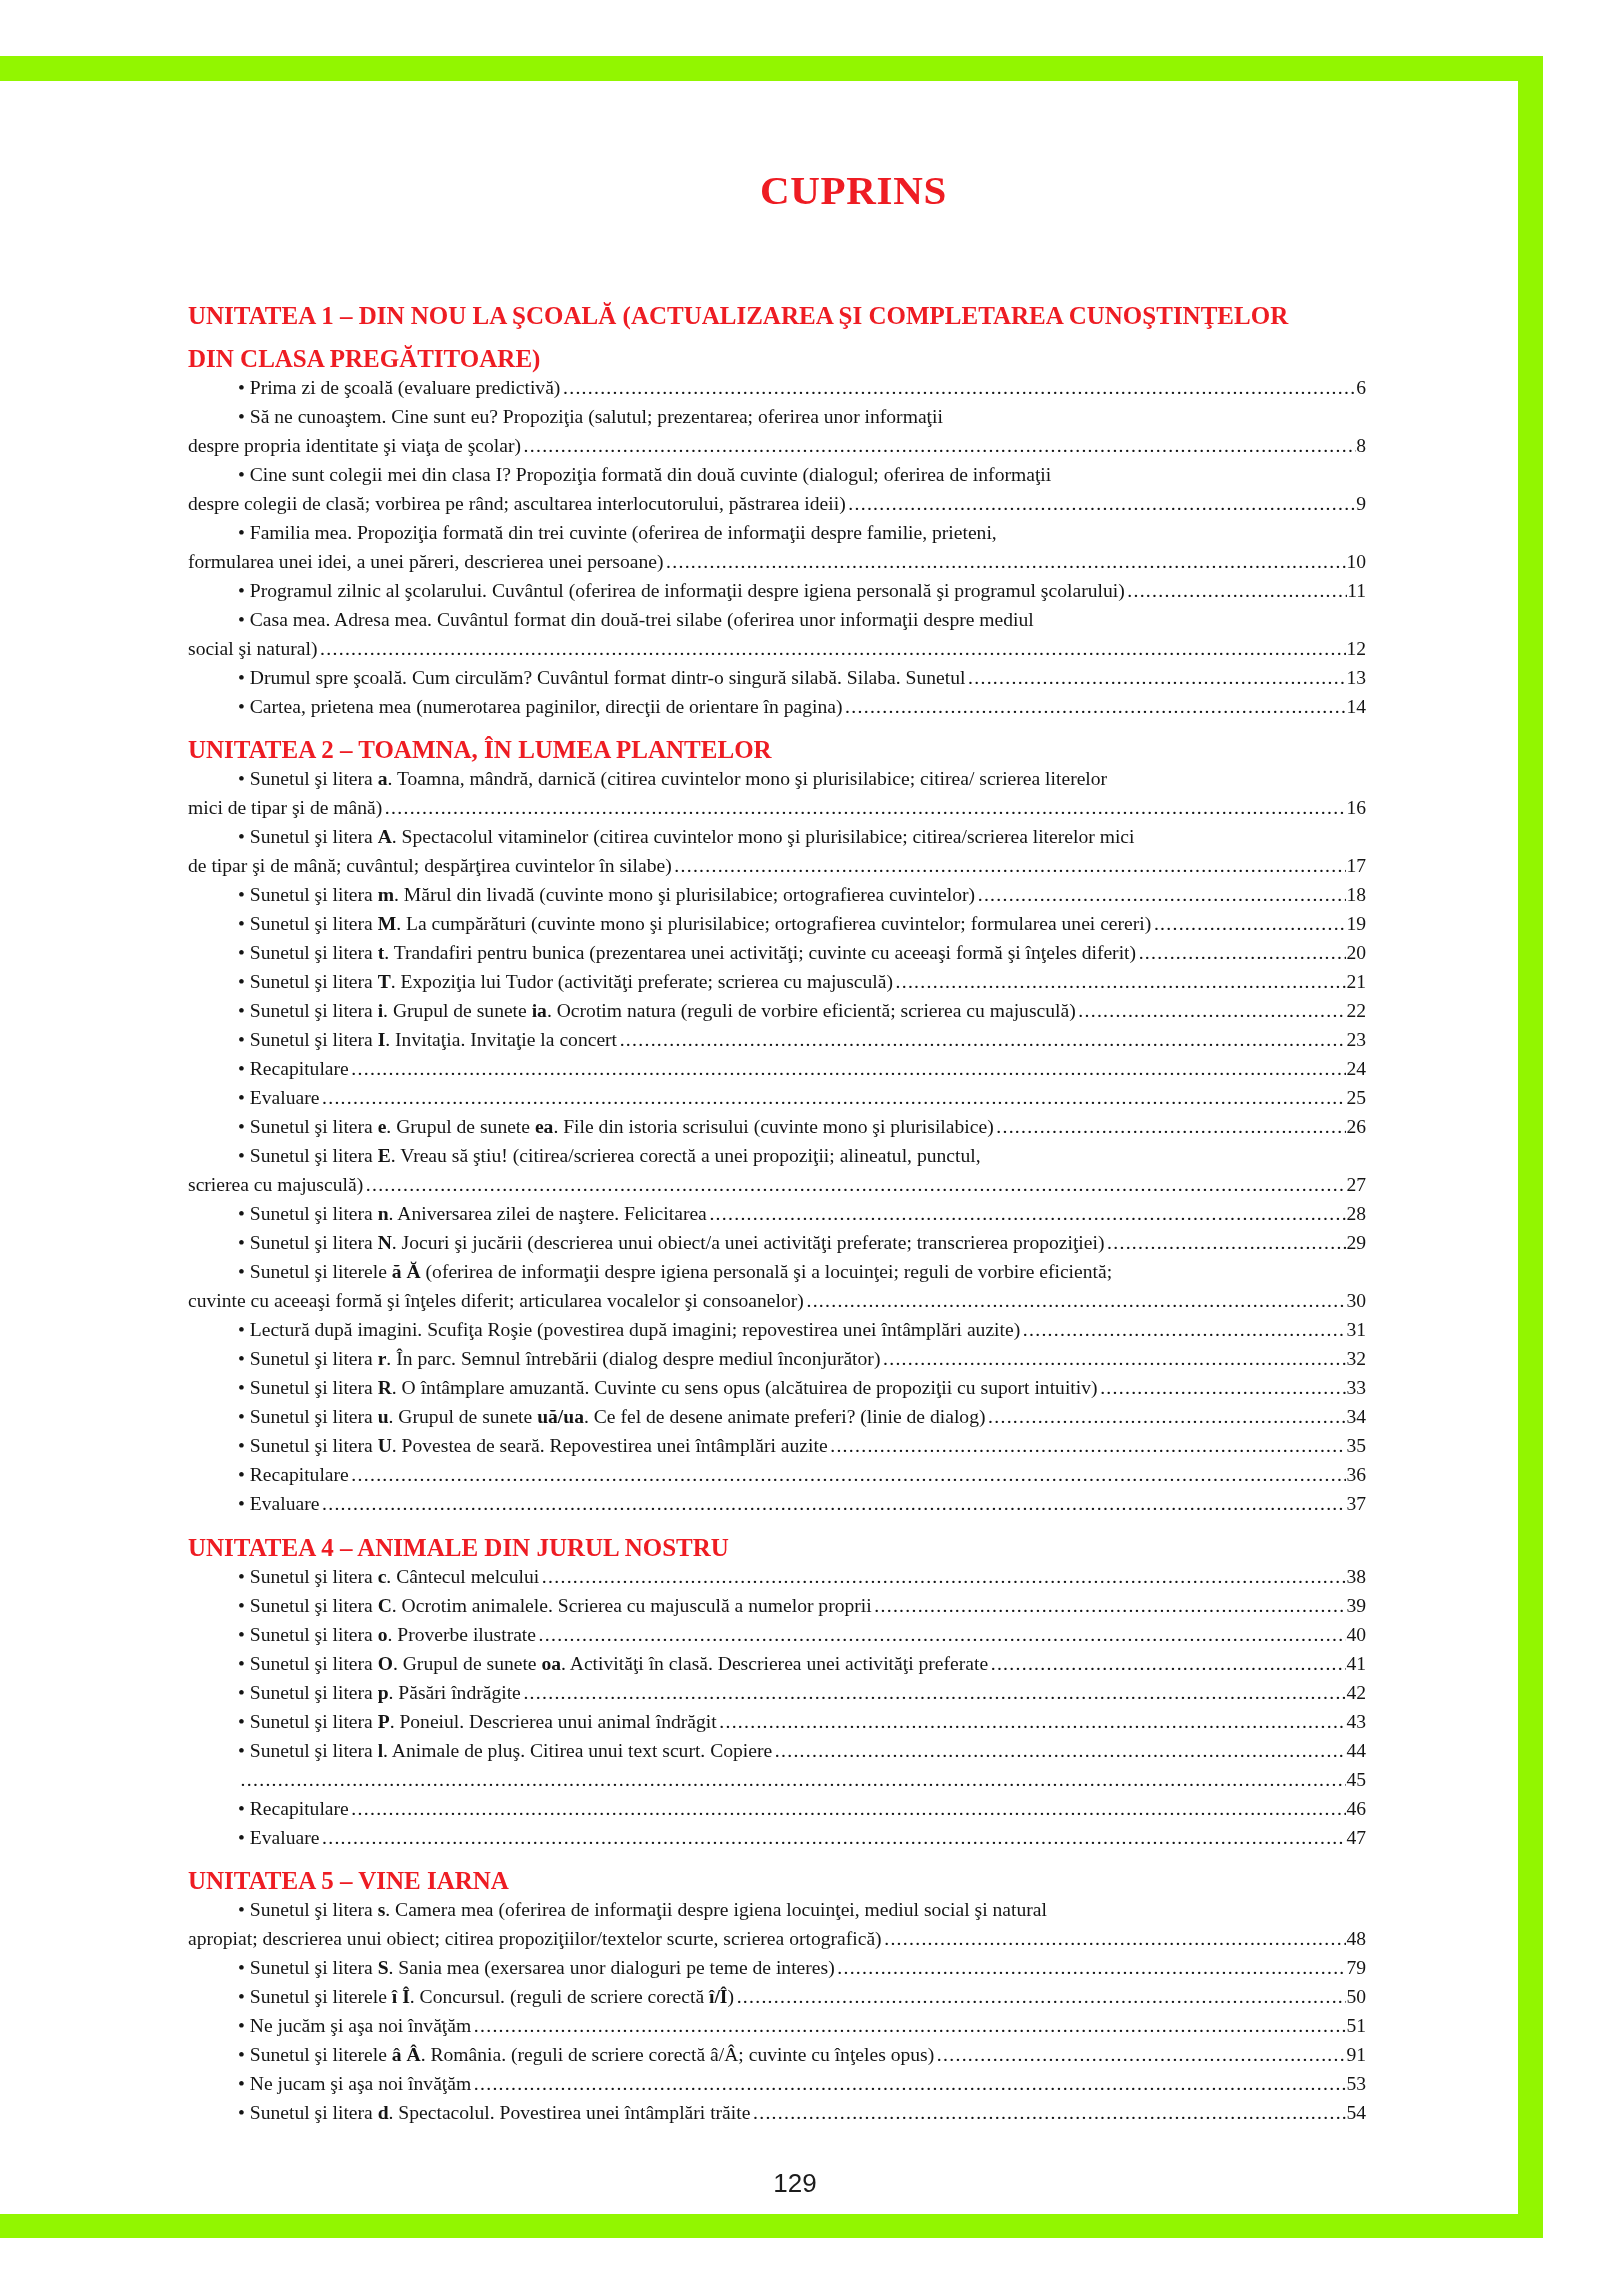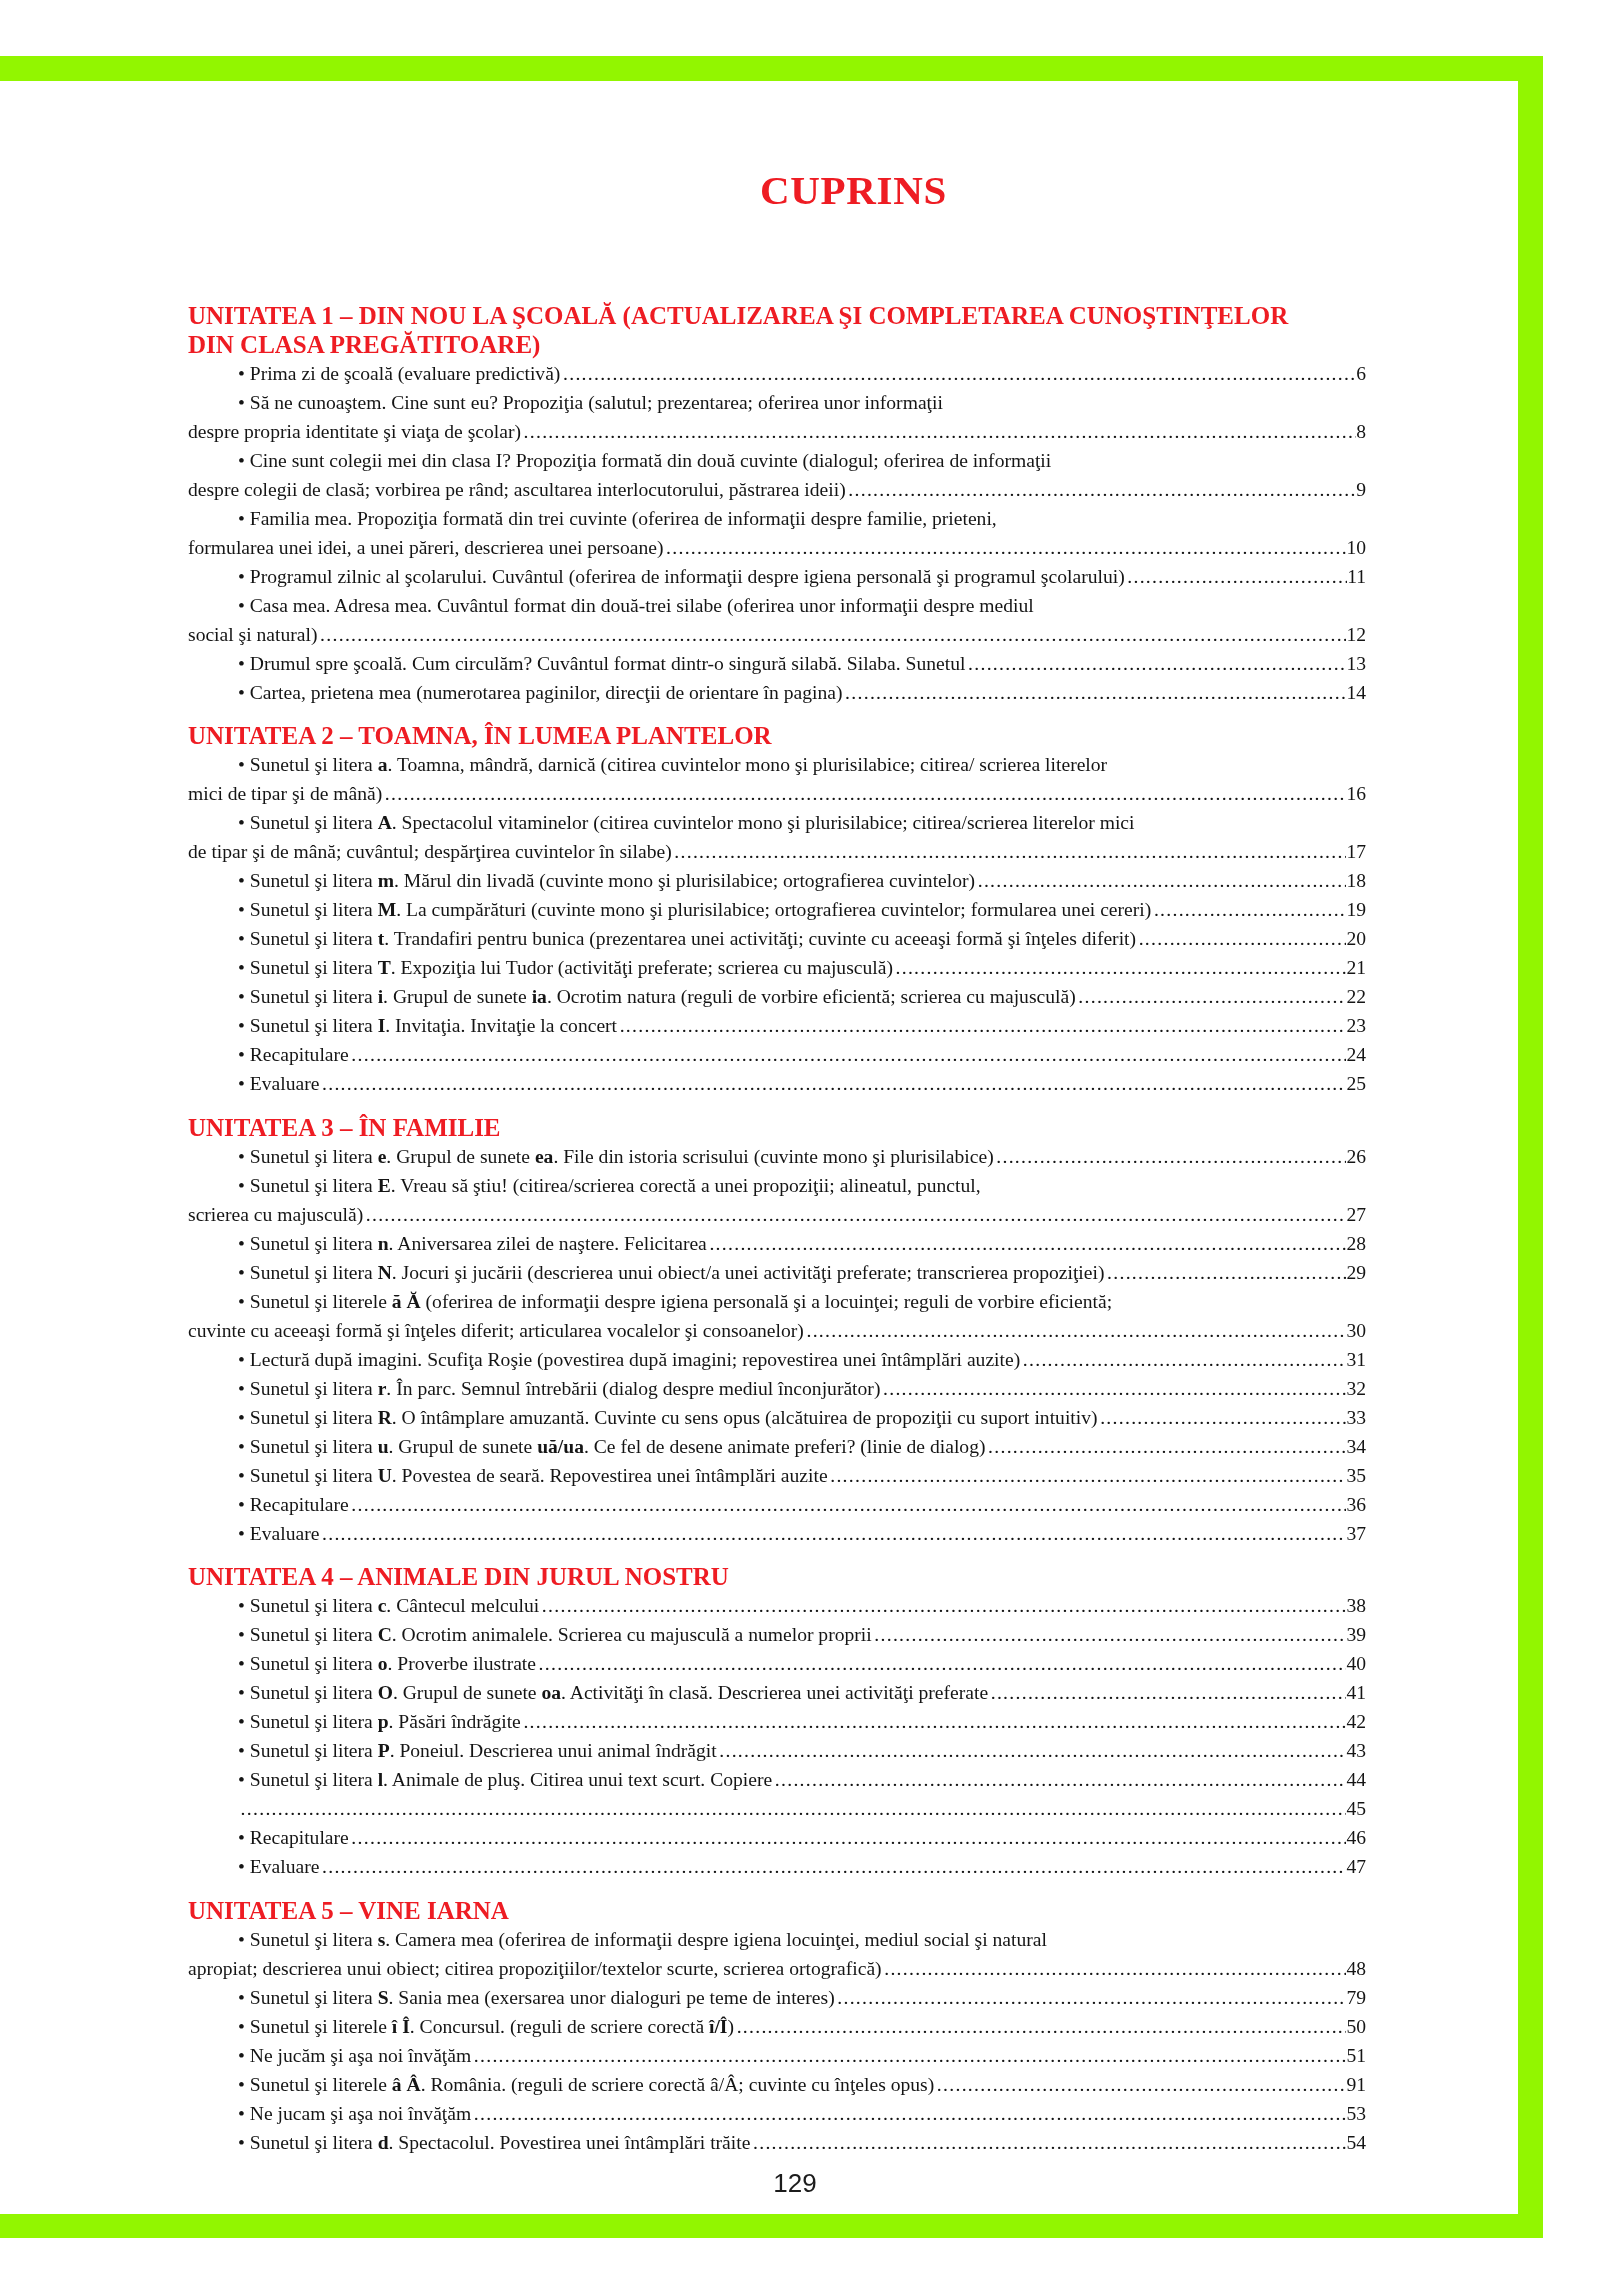--- a/index.html
+++ b/index.html
@@ -29,20 +29,21 @@
     text-align:center;
     margin:0 0 88px 153px;
     letter-spacing:0.7px;
   }
 
   .head-ln{
     color:var(--red);
     font-weight:bold;
     font-size:25px;line-height:29px;
     white-space:nowrap;
+    margin-top:14px;
   }
   .head-first{margin-top:14.4px;}
   #toc > .head-first:first-child{margin-top:12px;}
 
   .item{font-size:19.6px;line-height:29px;}
   .ln{white-space:nowrap;}
   .ln.first{padding-left:50px;}
   .ln.last{display:flex;align-items:baseline;}
   .txt{white-space:nowrap;flex:0 0 auto;}
   .dots{
@@ -200,21 +201,20 @@
             <span class="pg">24</span>
           </div>
         </div>
         <div class="item">
           <div class="ln last first">
             <span class="txt">• Evaluare</span>
             <span class="dots" aria-hidden="true">................................................................................................................................................................................................................................................................................................................................................................................................................</span>
             <span class="pg">25</span>
           </div>
         </div>
-        <div class="head-ln head-first">UNITATEA 3 – ÎN FAMILIE</div>
         <div class="item">
           <div class="ln last first">
             <span class="txt">• Sunetul şi litera <b>e</b>. Grupul de sunete <b>ea</b>. File din istoria scrisului (cuvinte mono şi plurisilabice)</span>
             <span class="dots" aria-hidden="true">................................................................................................................................................................................................................................................................................................................................................................................................................</span>
             <span class="pg">26</span>
           </div>
         </div>
         <div class="item">
           <div class="ln first">• Sunetul şi litera <b>E</b>. Vreau să ştiu! (citirea/scrierea corectă a unei propoziţii; alineatul, punctul,</div>
           <div class="ln last">

